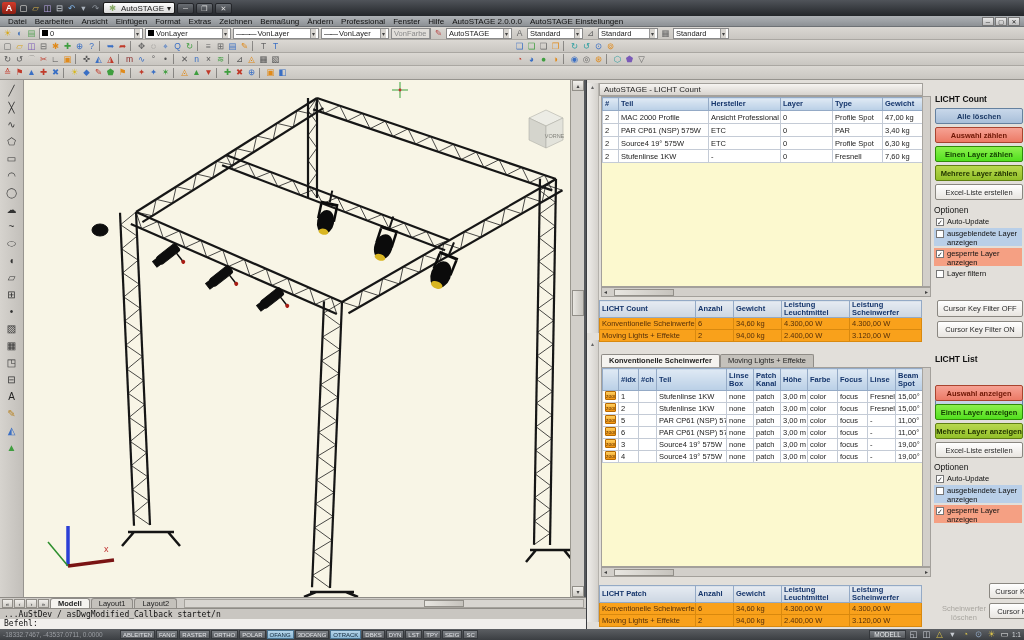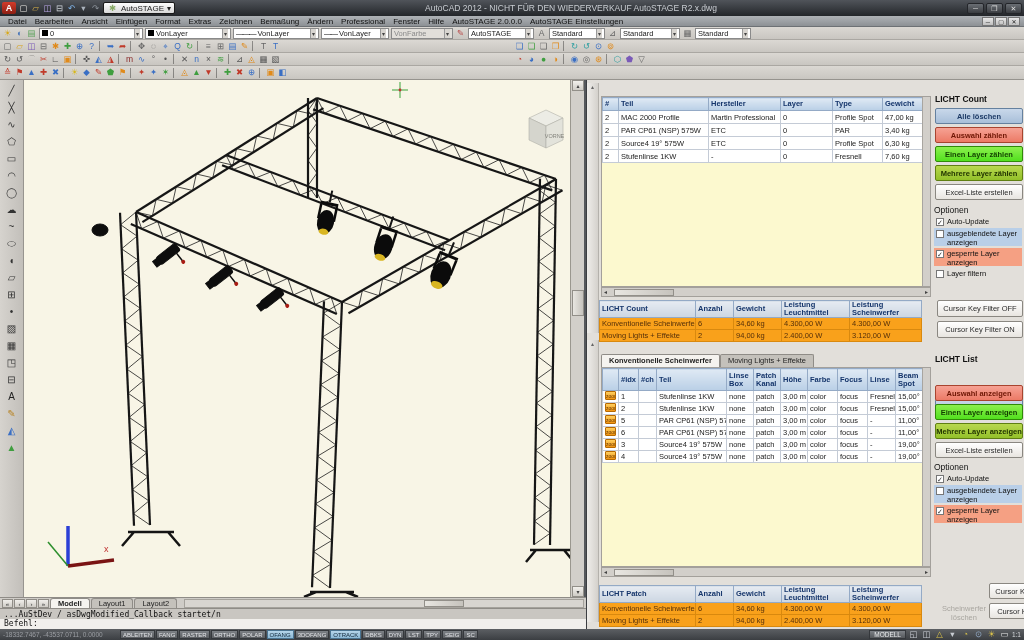--- a/index.html
+++ b/index.html
@@ -129,21 +129,20 @@
         <span class="chip" style="color: rgb(207, 212, 218);">⊟</span>
         <span class="chip" style="color: rgb(127, 178, 229);">↶</span>
         <span class="chip" style="color: rgb(170, 178, 188);">▾</span>
         <span class="chip" style="color: rgb(138, 144, 152);">↷</span>
       </div>
     <div class="ws-select">
       <span class="chip" style="color:#8a6">✱</span>
       <span>AutoSTAGE</span>
       <span>▾</span>
     </div>
-    <div id="win-title">AutoCAD 2012 - NICHT FÜR DEN WIEDERVERKAUF    AutoSTAGE R2.x.dwg</div>
     <div class="wbtn">─</div>
     <div class="wbtn">❐</div>
     <div class="wbtn">✕</div>
   </div>
 
   <div id="menubar">
     <span id="menuitems" style="display:flex">
         <span class="mitem">Datei</span>
         <span class="mitem">Bearbeiten</span>
         <span class="mitem">Ansicht</span>
@@ -184,21 +183,21 @@
     <span class="dd" style="width:86px">
       <span class="ltglyph">———</span>
       <span>VonLayer</span>
       <span class="car">▾</span>
     </span>
     <span class="dd" style="width:68px">
       <span class="ltglyph">——</span>
       <span>VonLayer</span>
       <span class="car">▾</span>
     </span>
-    <span class="dd dis" style="width:62px">
+    <span class="dd dis" style="width:40px">
       <span>VonFarbe</span>
       <span class="car">▾</span>
     </span>
     <span class="chip" style="color:#b84a4a">✎</span>
     <span class="dd" style="width:66px">
       <span>AutoSTAGE</span>
       <span class="car">▾</span>
     </span>
     <span class="chip" style="color:#666">A</span>
     <span class="dd" style="width:56px">
@@ -471,20 +470,21 @@
     <div class="sarrow" style="top:0">▴</div>
     <div class="sthumb" style="left:1px;top:210px;width:12px;height:26px"></div>
     <div class="sarrow" style="bottom:0">▾</div>
   </div>
 
   <div id="panels">
 
     <div class="pgrip" style="left:0;top:3px;height:250px">
       <span>▴</span>
     </div>
+    <div class="ptitle" style="left:12px;top:3px;width:324px">AutoSTAGE - LICHT Count</div>
 
     <div class="tblwrap" style="left:14px;top:16px;width:330px;height:191px">
       <div style="width:322px">
           <table class="dt cnt">
             <colgroup>
               <col style="width: 16px;">
               <col style="width: 90px;">
               <col style="width: 72px;">
               <col style="width: 52px;">
               <col style="width: 50px;">
@@ -497,21 +497,21 @@
                 <th>Hersteller</th>
                 <th>Layer</th>
                 <th>Type</th>
                 <th>Gewicht</th>
               </tr>
             </thead>
             <tbody>
               <tr>
                 <td>2</td>
                 <td>MAC 2000 Profile</td>
-                <td>Martin Professional</td>
+                <td>Ansicht Professional</td>
                 <td>0</td>
                 <td>Profile Spot</td>
                 <td>47,00 kg</td>
               </tr>
               <tr>
                 <td>2</td>
                 <td>PAR CP61 (NSP) 575W</td>
                 <td>ETC</td>
                 <td>0</td>
                 <td>PAR</td>

